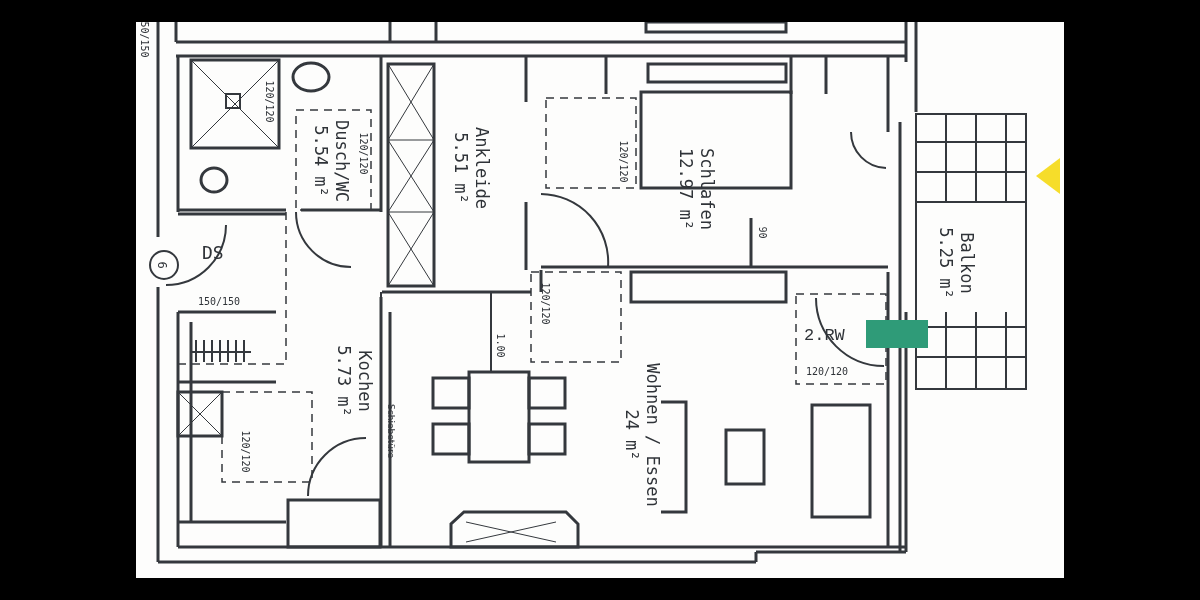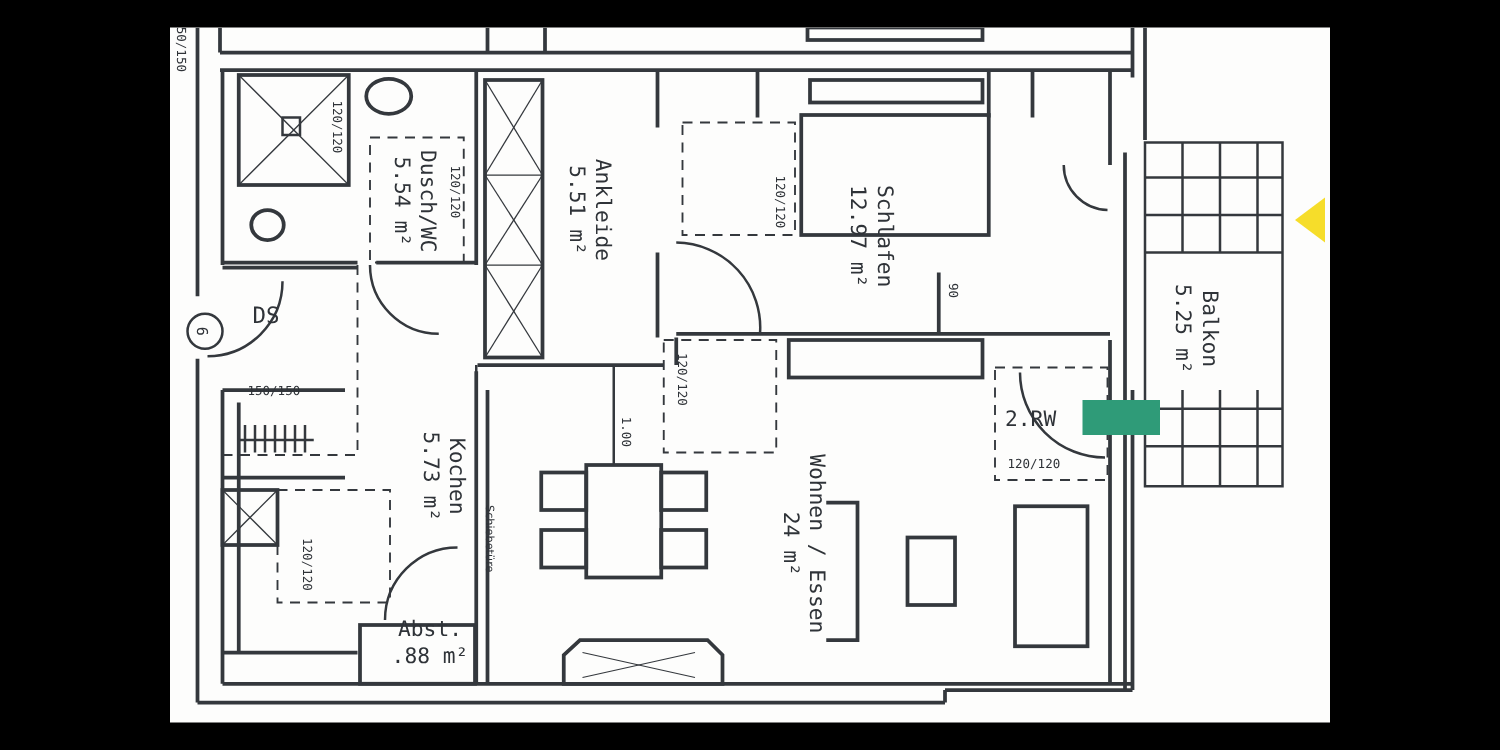--- a/index.html
+++ b/index.html
@@ -172,34 +172,30 @@
     <div>12.97 m²</div>
   </div>
   <div class="lbl room rot90" style="left:770px;top:220px;width:100px;">
     <div>Balkon</div>
     <div>5.25 m²</div>
   </div>
   <div class="lbl room rot90" style="left:168px;top:338px;width:100px;">
     <div>Kochen</div>
     <div>5.73 m²</div>
   </div>
-  <div class="lbl room" style="left:168px;top:472px;width:80px;">
-    <div>Abst.</div>
-    <div>.88 m²</div>
-  </div>
   <div class="lbl room rot90" style="left:426px;top:392px;width:160px;">
     <div>Wohnen / Essen</div>
     <div>24 m²</div>
   </div>
 
   <div class="lbl" style="left:66px;top:220px;font-size:18px;text-align:right;">DS</div>
   <div class="lbl rot90" style="left:22px;top:236px;font-size:12px;">6</div>
-  <div class="lbl" style="left:668px;top:304px;font-size:17px;">2.RW</div>
+  <div class="lbl" style="left:668px;top:304px;font-size:17px;font-family:Liberation Mono, monospace;">2.RW</div>
   <div class="lbl tiny rot90" style="left:228px;top:404px;">Schiebetüre</div>
-  <div class="lbl small" style="left:62px;top:286px;">150/150</div>
+  <div class="lbl small" style="left:62px;top:274px;">150/150</div>
   <div class="lbl small rot90" style="left:112px;top:74px;">120/120</div>
   <div class="lbl small rot90" style="left:206px;top:126px;">120/120</div>
   <div class="lbl small rot90" style="left:466px;top:134px;">120/120</div>
   <div class="lbl small rot90" style="left:388px;top:276px;">120/120</div>
   <div class="lbl small rot90" style="left:88px;top:424px;">120/120</div>
   <div class="lbl small" style="left:670px;top:344px;">120/120</div>
   <div class="lbl small rot90" style="left:-10px;top:12px;">50/150</div>
   <div class="lbl small rot90" style="left:620px;top:205px;">90</div>
   <div class="lbl small rot90" style="left:352px;top:318px;">1.00</div>
 </div>

